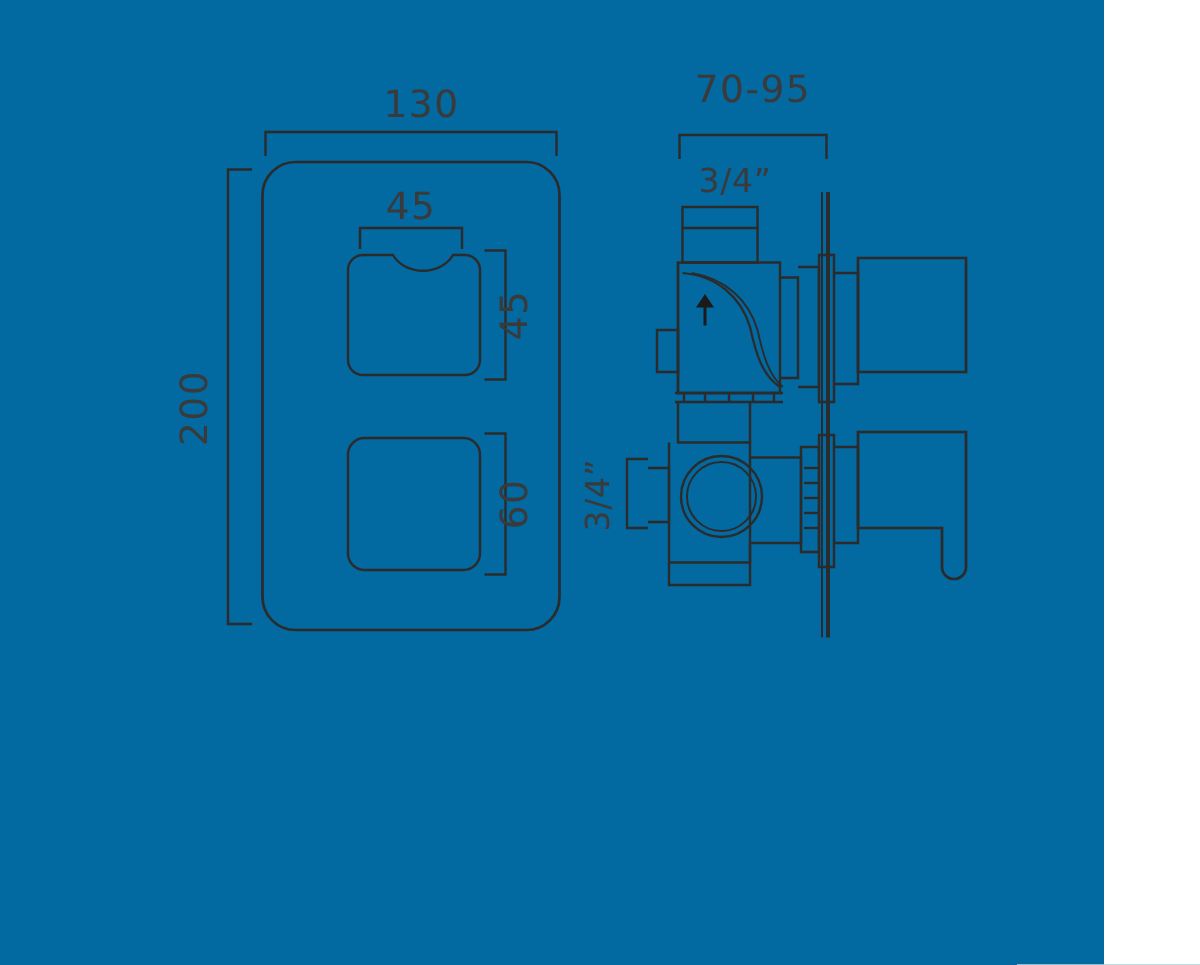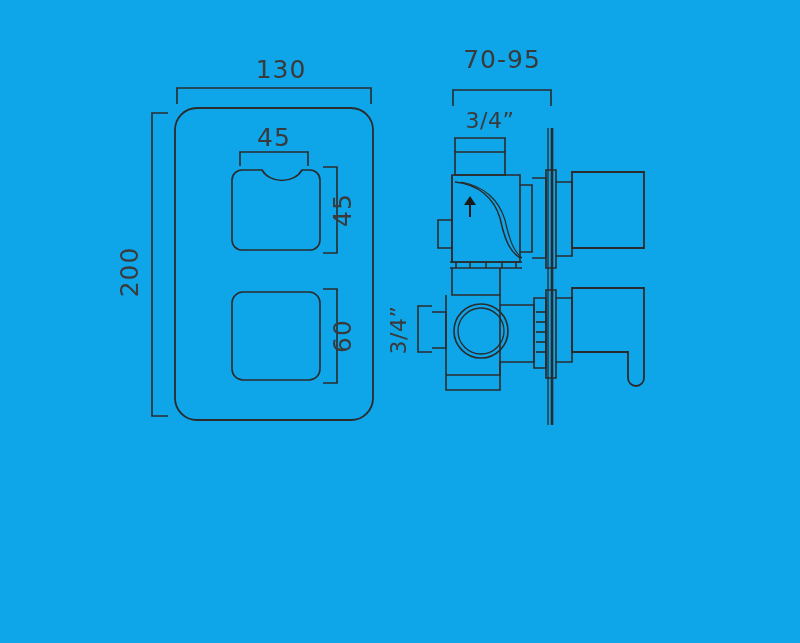--- a/index.html
+++ b/index.html
@@ -1,18 +1,18 @@
 <!DOCTYPE html>
 <html><head>
 <meta charset="utf-8">
 <style>
   html,body{margin:0;padding:0;background:#ffffff;}
   body{width:800px;height:643px;overflow:hidden;
        font-family:"DejaVu Sans","Liberation Sans",sans-serif;}
-  #stage{position:relative;width:800px;height:643px;background:#0ea5e9;}
+  #stage{position:relative;width:736px;height:643px;background:#0369a1;}
   svg{display:block;}
   .dimtext{fill:#3a3a3a;font-family:"DejaVu Sans","Liberation Sans",sans-serif;
            font-size:25px;letter-spacing:1px;}
   .dimtext-sm{fill:#3a3a3a;font-family:"DejaVu Sans","Liberation Sans",sans-serif;
            font-size:22px;letter-spacing:0.5px;}
 </style>
 </head>
 <body>
 
 <div id="stage">

